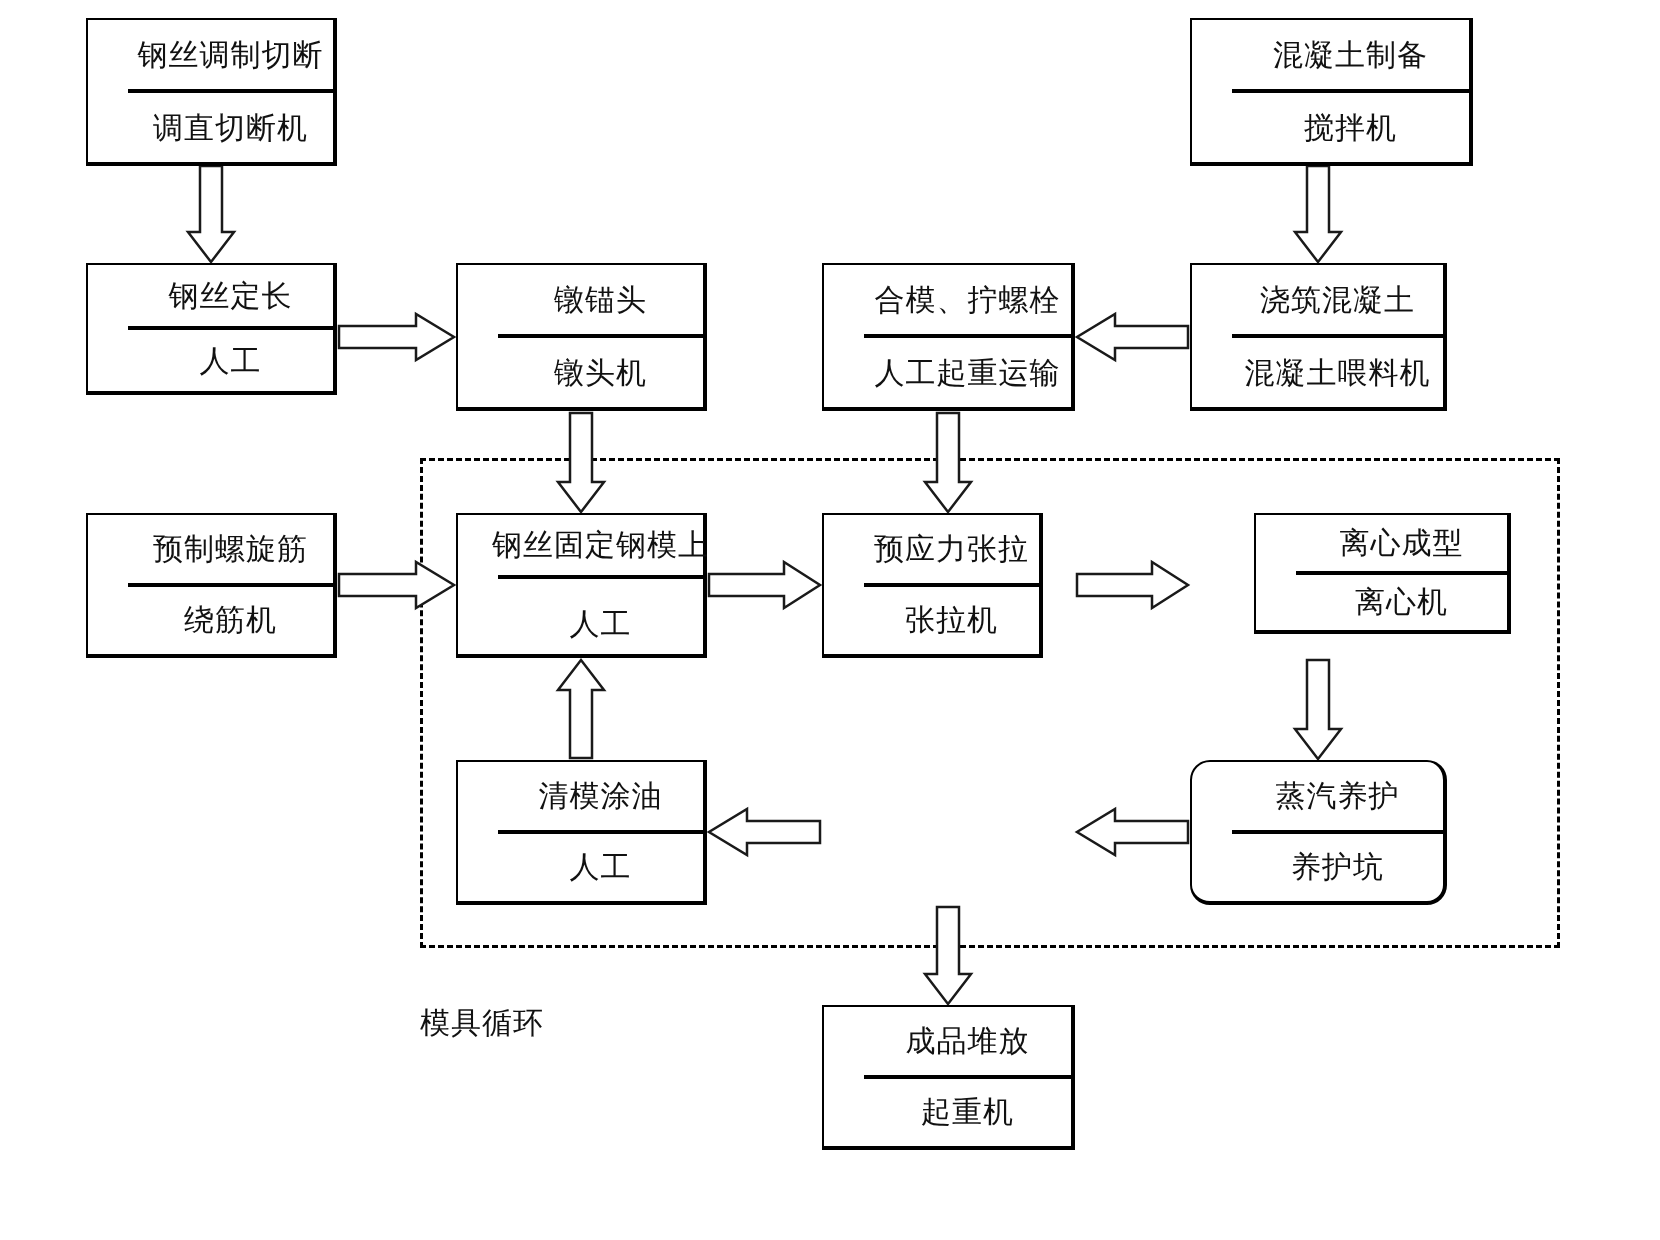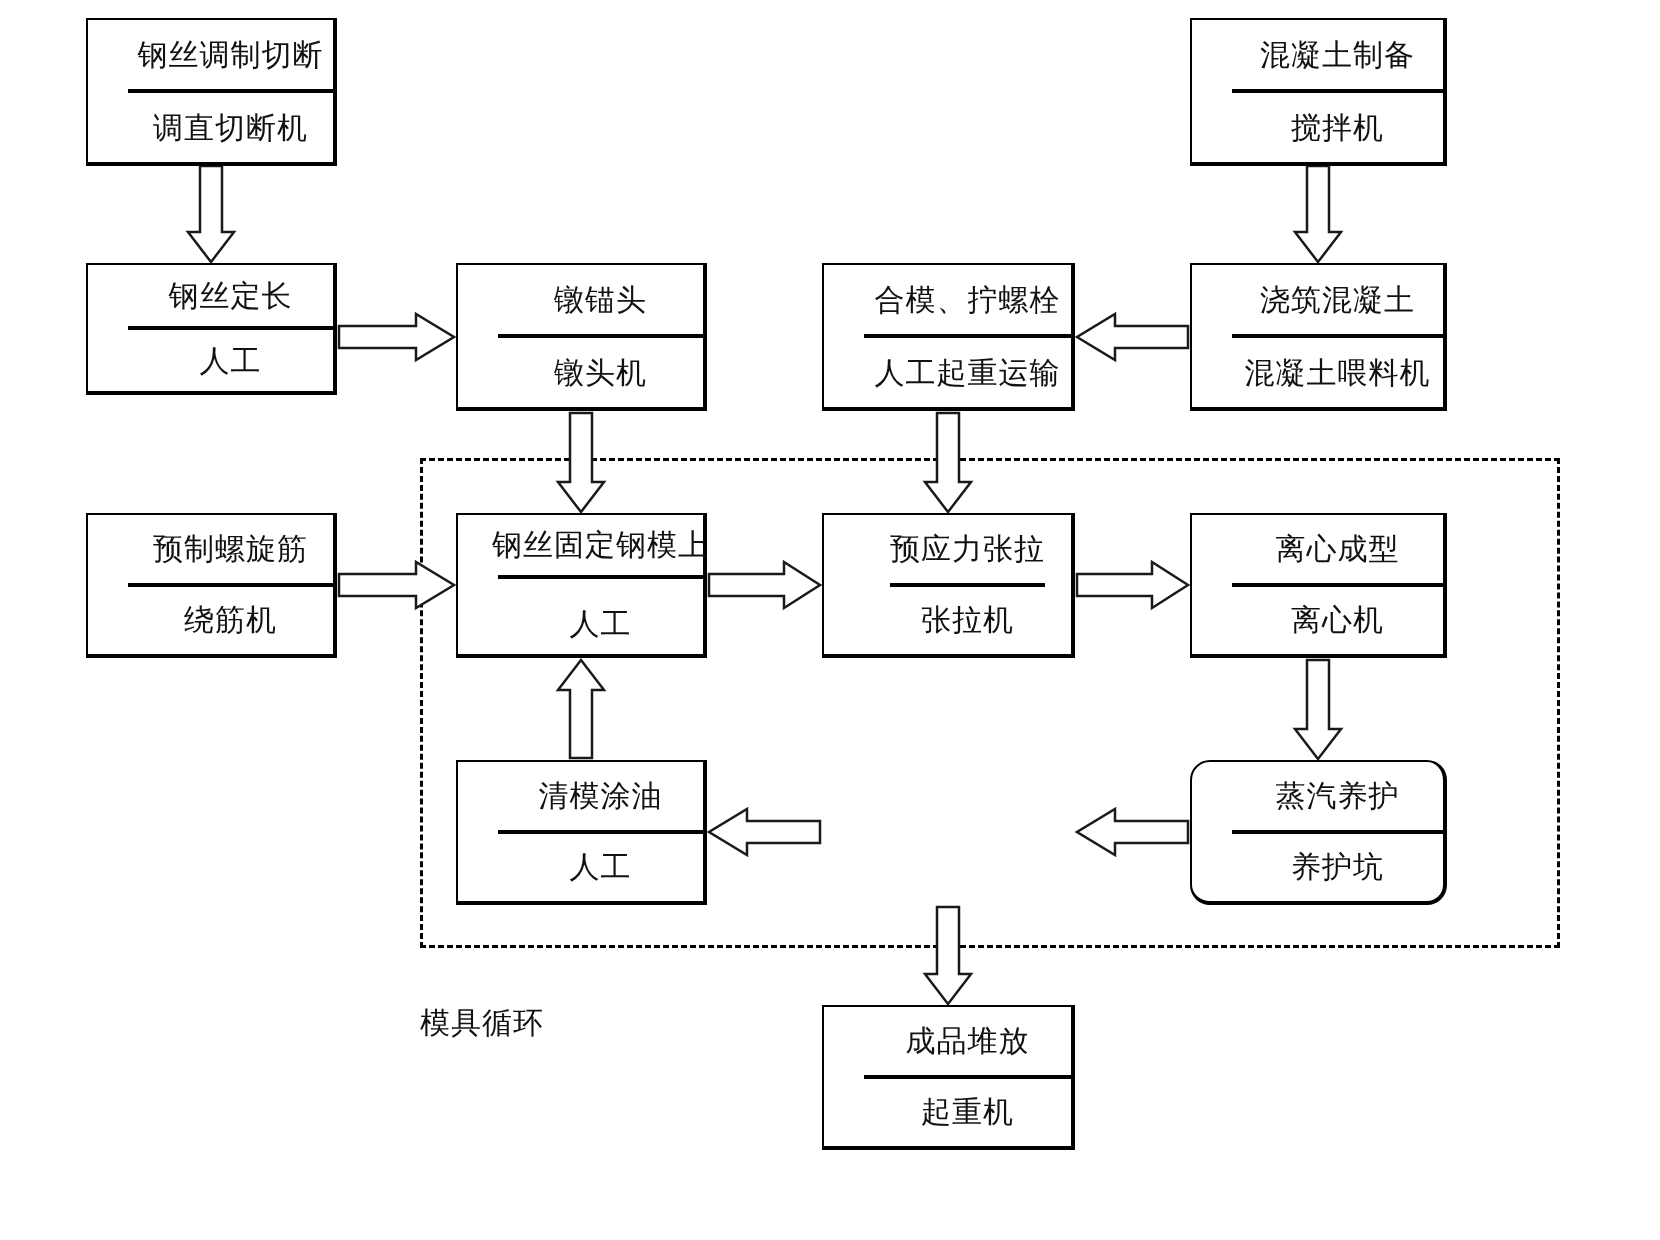--- a/index.html
+++ b/index.html
@@ -76,21 +76,21 @@
 <div id="stage">
 
   <div class="dashed-region" style="left:420px; top:458px; width:1140px; height:490px;"></div>
   <div class="region-label" style="left:420px; top:975px;">模具循环</div>
 
   <div class="pbox" style="left:86px; top:18px; width:251px; height:148px;">
     <div class="cell top">钢丝调制切断</div>
     <div class="cell bot">调直切断机</div>
   </div>
 
-  <div class="pbox" style="left:1190px; top:18px; width:257px; height:148px;">
+  <div class="pbox" style="left:1190px; top:18px; width:283px; height:148px;">
     <div class="cell top">混凝土制备</div>
     <div class="cell bot">搅拌机</div>
   </div>
 
   <div class="pbox" style="left:86px; top:263px; width:251px; height:132px;">
     <div class="cell top">钢丝定长</div>
     <div class="cell bot">人工</div>
   </div>
 
   <div class="pbox" style="left:456px; top:263px; width:251px; height:148px;">
@@ -111,26 +111,26 @@
   <div class="pbox" style="left:86px; top:513px; width:251px; height:145px;">
     <div class="cell top">预制螺旋筋</div>
     <div class="cell bot">绕筋机</div>
   </div>
 
   <div class="pbox" style="left:456px; top:513px; width:251px; height:145px;gap:16px;">
     <div class="cell top">钢丝固定钢模上</div>
     <div class="cell bot">人工</div>
   </div>
 
-  <div class="pbox" style="left:822px; top:513px; width:253px; height:145px;align-items:center;">
+  <div class="pbox" style="left:822px; top:513px; width:221px; height:145px;">
     <div class="cell top">预应力张拉</div>
     <div class="cell bot">张拉机</div>
   </div>
 
-  <div class="pbox" style="left:1190px; top:513px; width:257px; height:145px;">
+  <div class="pbox" style="left:1254px; top:513px; width:257px; height:121px;">
     <div class="cell top">离心成型</div>
     <div class="cell bot">离心机</div>
   </div>
 
   <div class="pbox" style="left:456px; top:760px; width:251px; height:145px;">
     <div class="cell top">清模涂油</div>
     <div class="cell bot">人工</div>
   </div>
 
 

